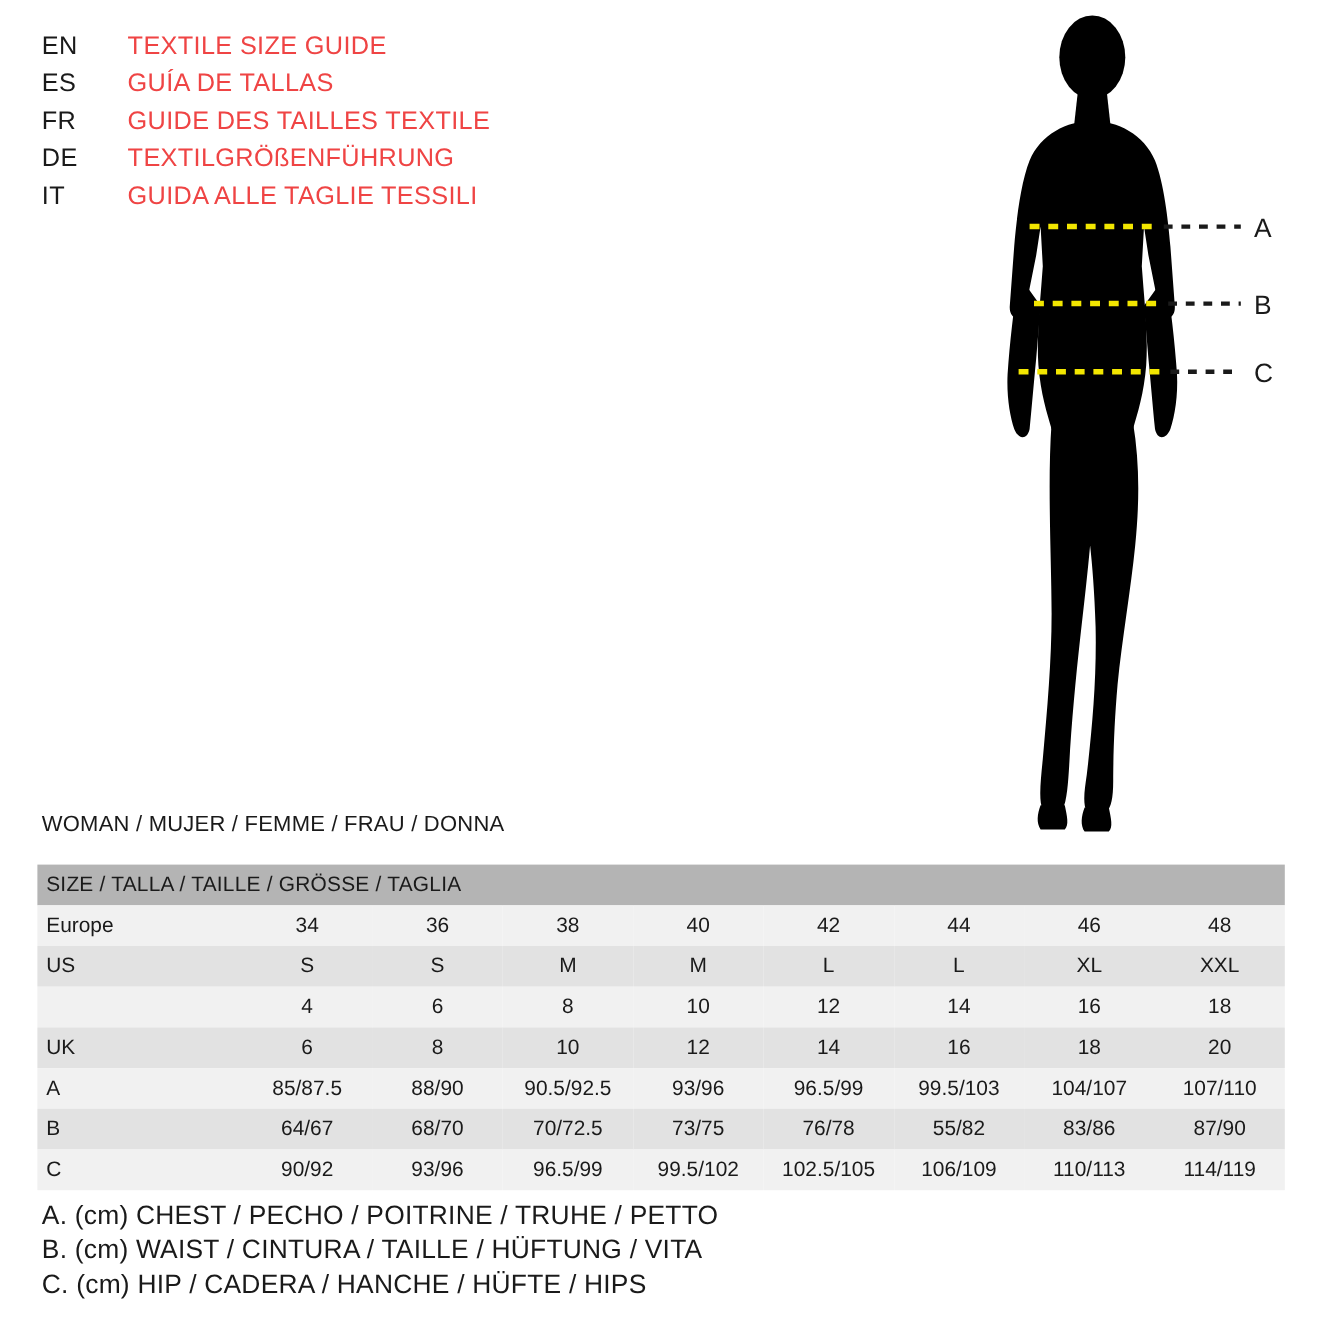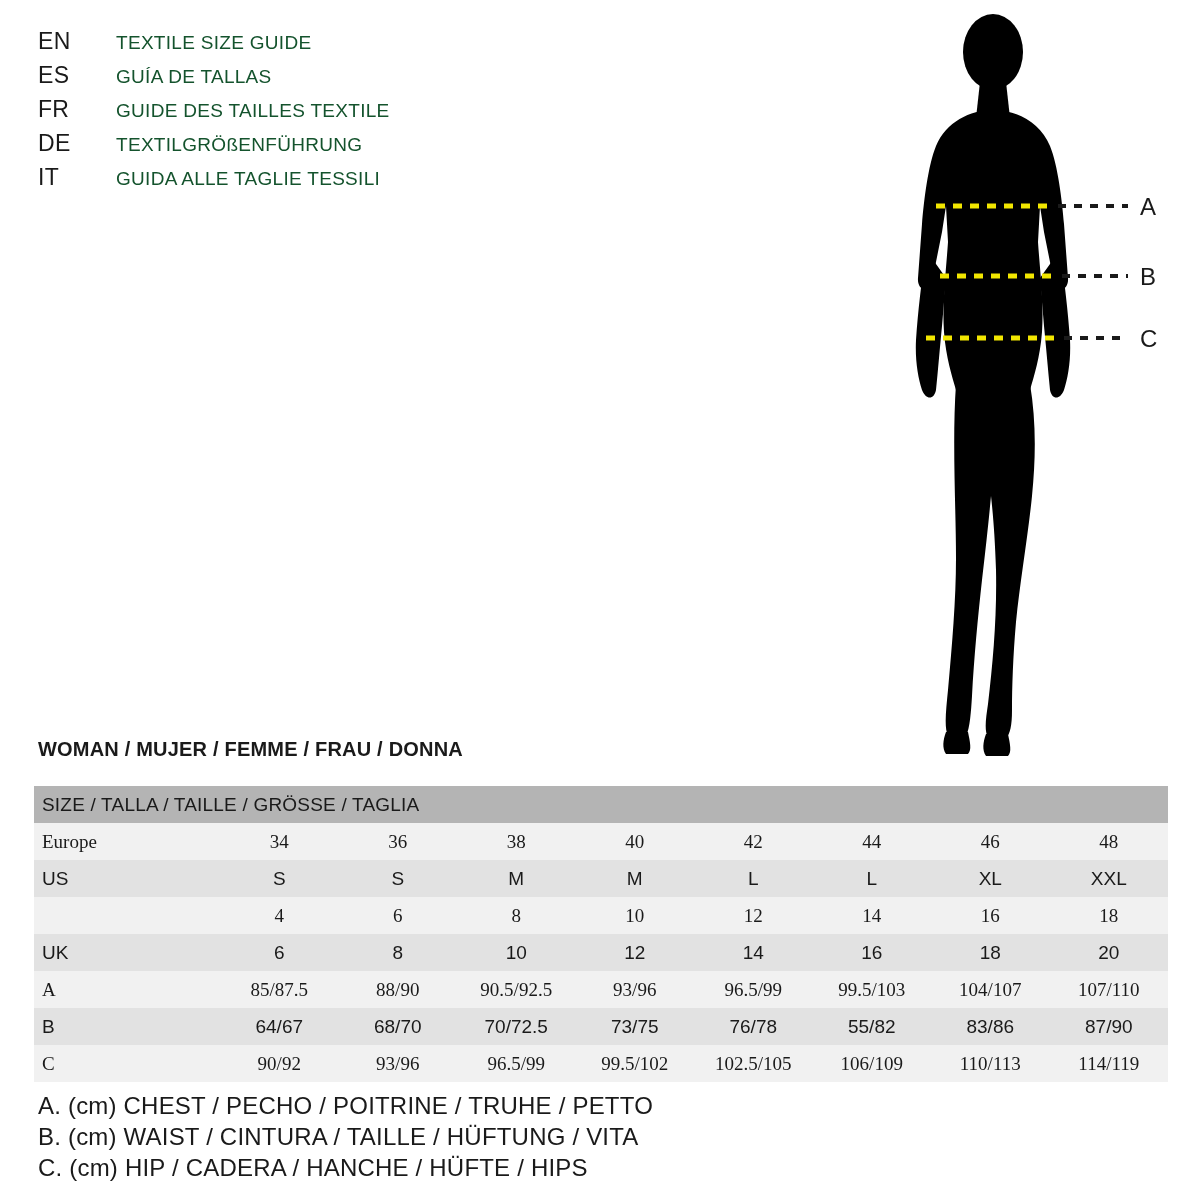--- a/index.html
+++ b/index.html
@@ -35,44 +35,44 @@
     height: 32px;
   }
   .title-lang {
     width: 78px;
     flex: 0 0 78px;
     font-size: 23px;
     letter-spacing: 0.3px;
     color: #1a1a1a;
   }
   .title-text {
-    font-size: 19px;
+    font-size: 23px;
     letter-spacing: 0.3px;
-    color: #14532d;
+    color: #ef4444;
   }
 
   
   .figure-wrap {
     position: absolute;
     left: 860px;
     top: 10px;
     width: 330px;
     height: 760px;
   }
   .figure-svg {
     display: block;
   }
 
   
   .section-heading {
     position: absolute;
     left: 38px;
     top: 738px;
     font-size: 20px;
-    font-weight: bold;
+    font-weight: normal;
     letter-spacing: 0.2px;
     color: #1a1a1a;
   }
 
   
   .table-wrap {
     position: absolute;
     left: 34px;
     top: 786px;
     width: 1134px;
@@ -106,21 +106,20 @@
     text-align: left;
     padding-left: 8px;
     font-size: 19px;
     letter-spacing: 0.2px;
   }
   tr.shade-dark {
     background: #e2e2e2;
   }
   tr.shade-light {
     background: #f1f1f1;
-    font-family: Liberation Serif, serif;
   }
 
   
   .legend {
     position: absolute;
     left: 38px;
     top: 1090px;
     width: 700px;
   }
   .legend-line {

